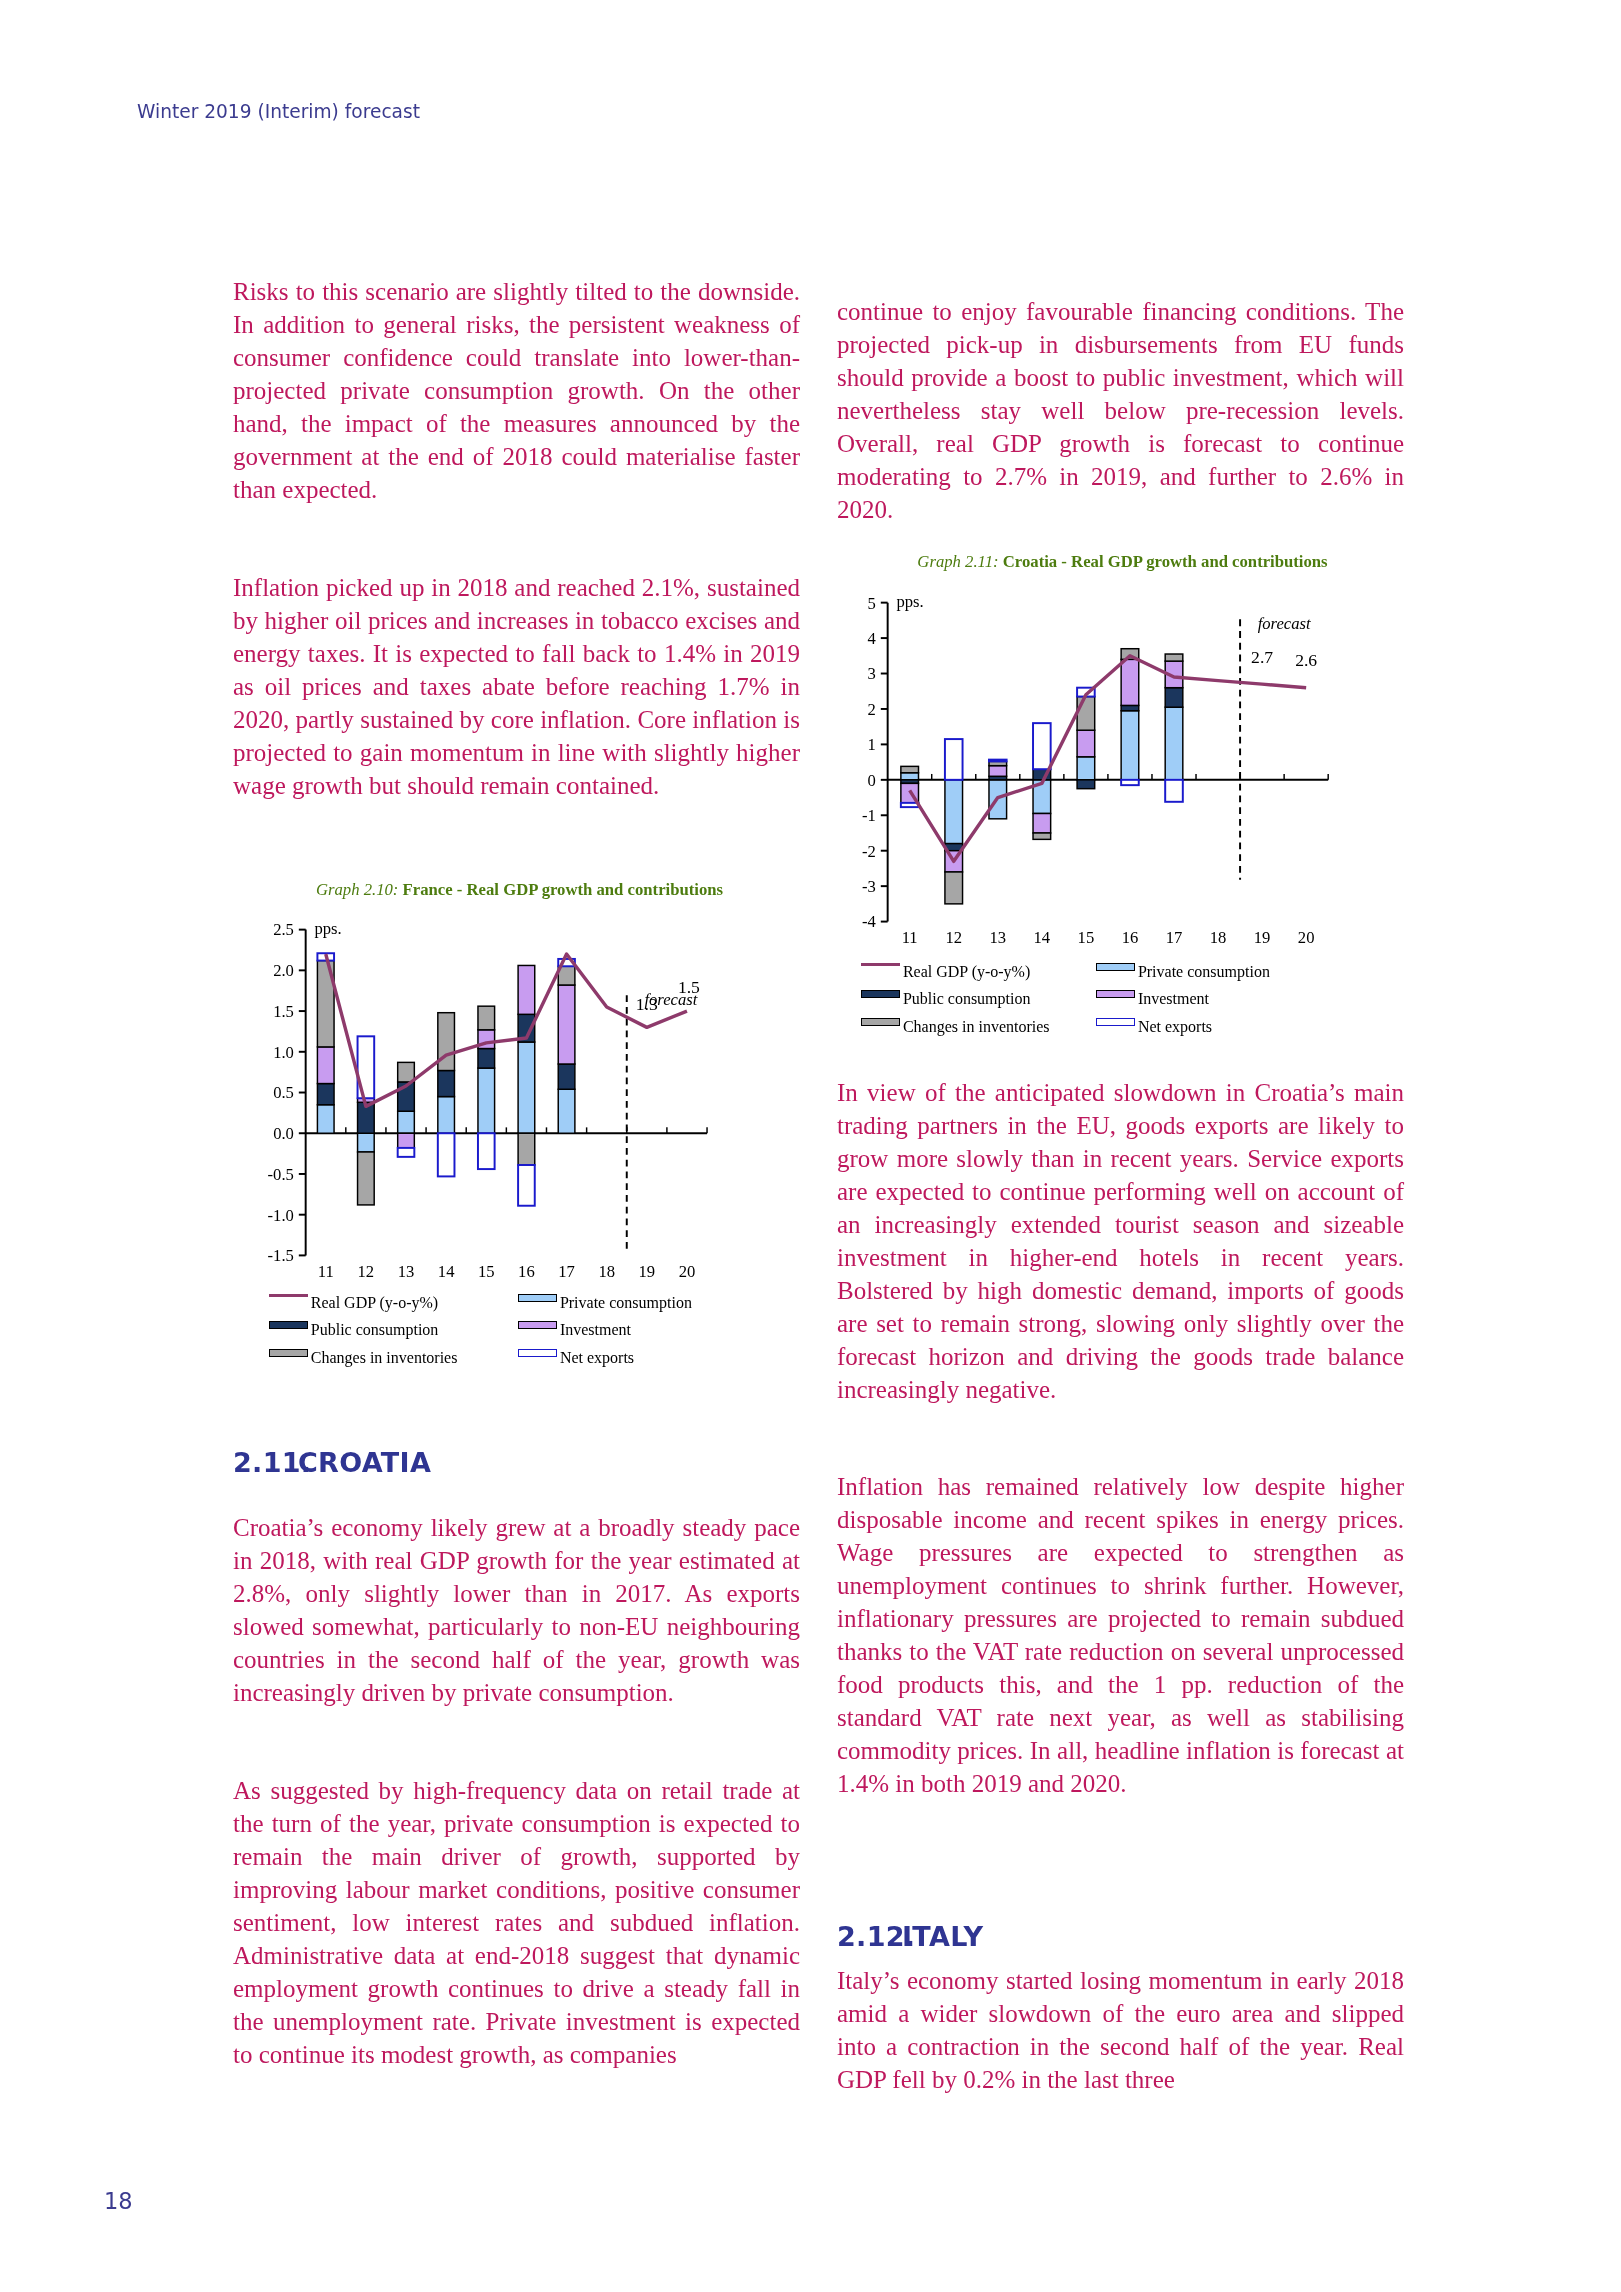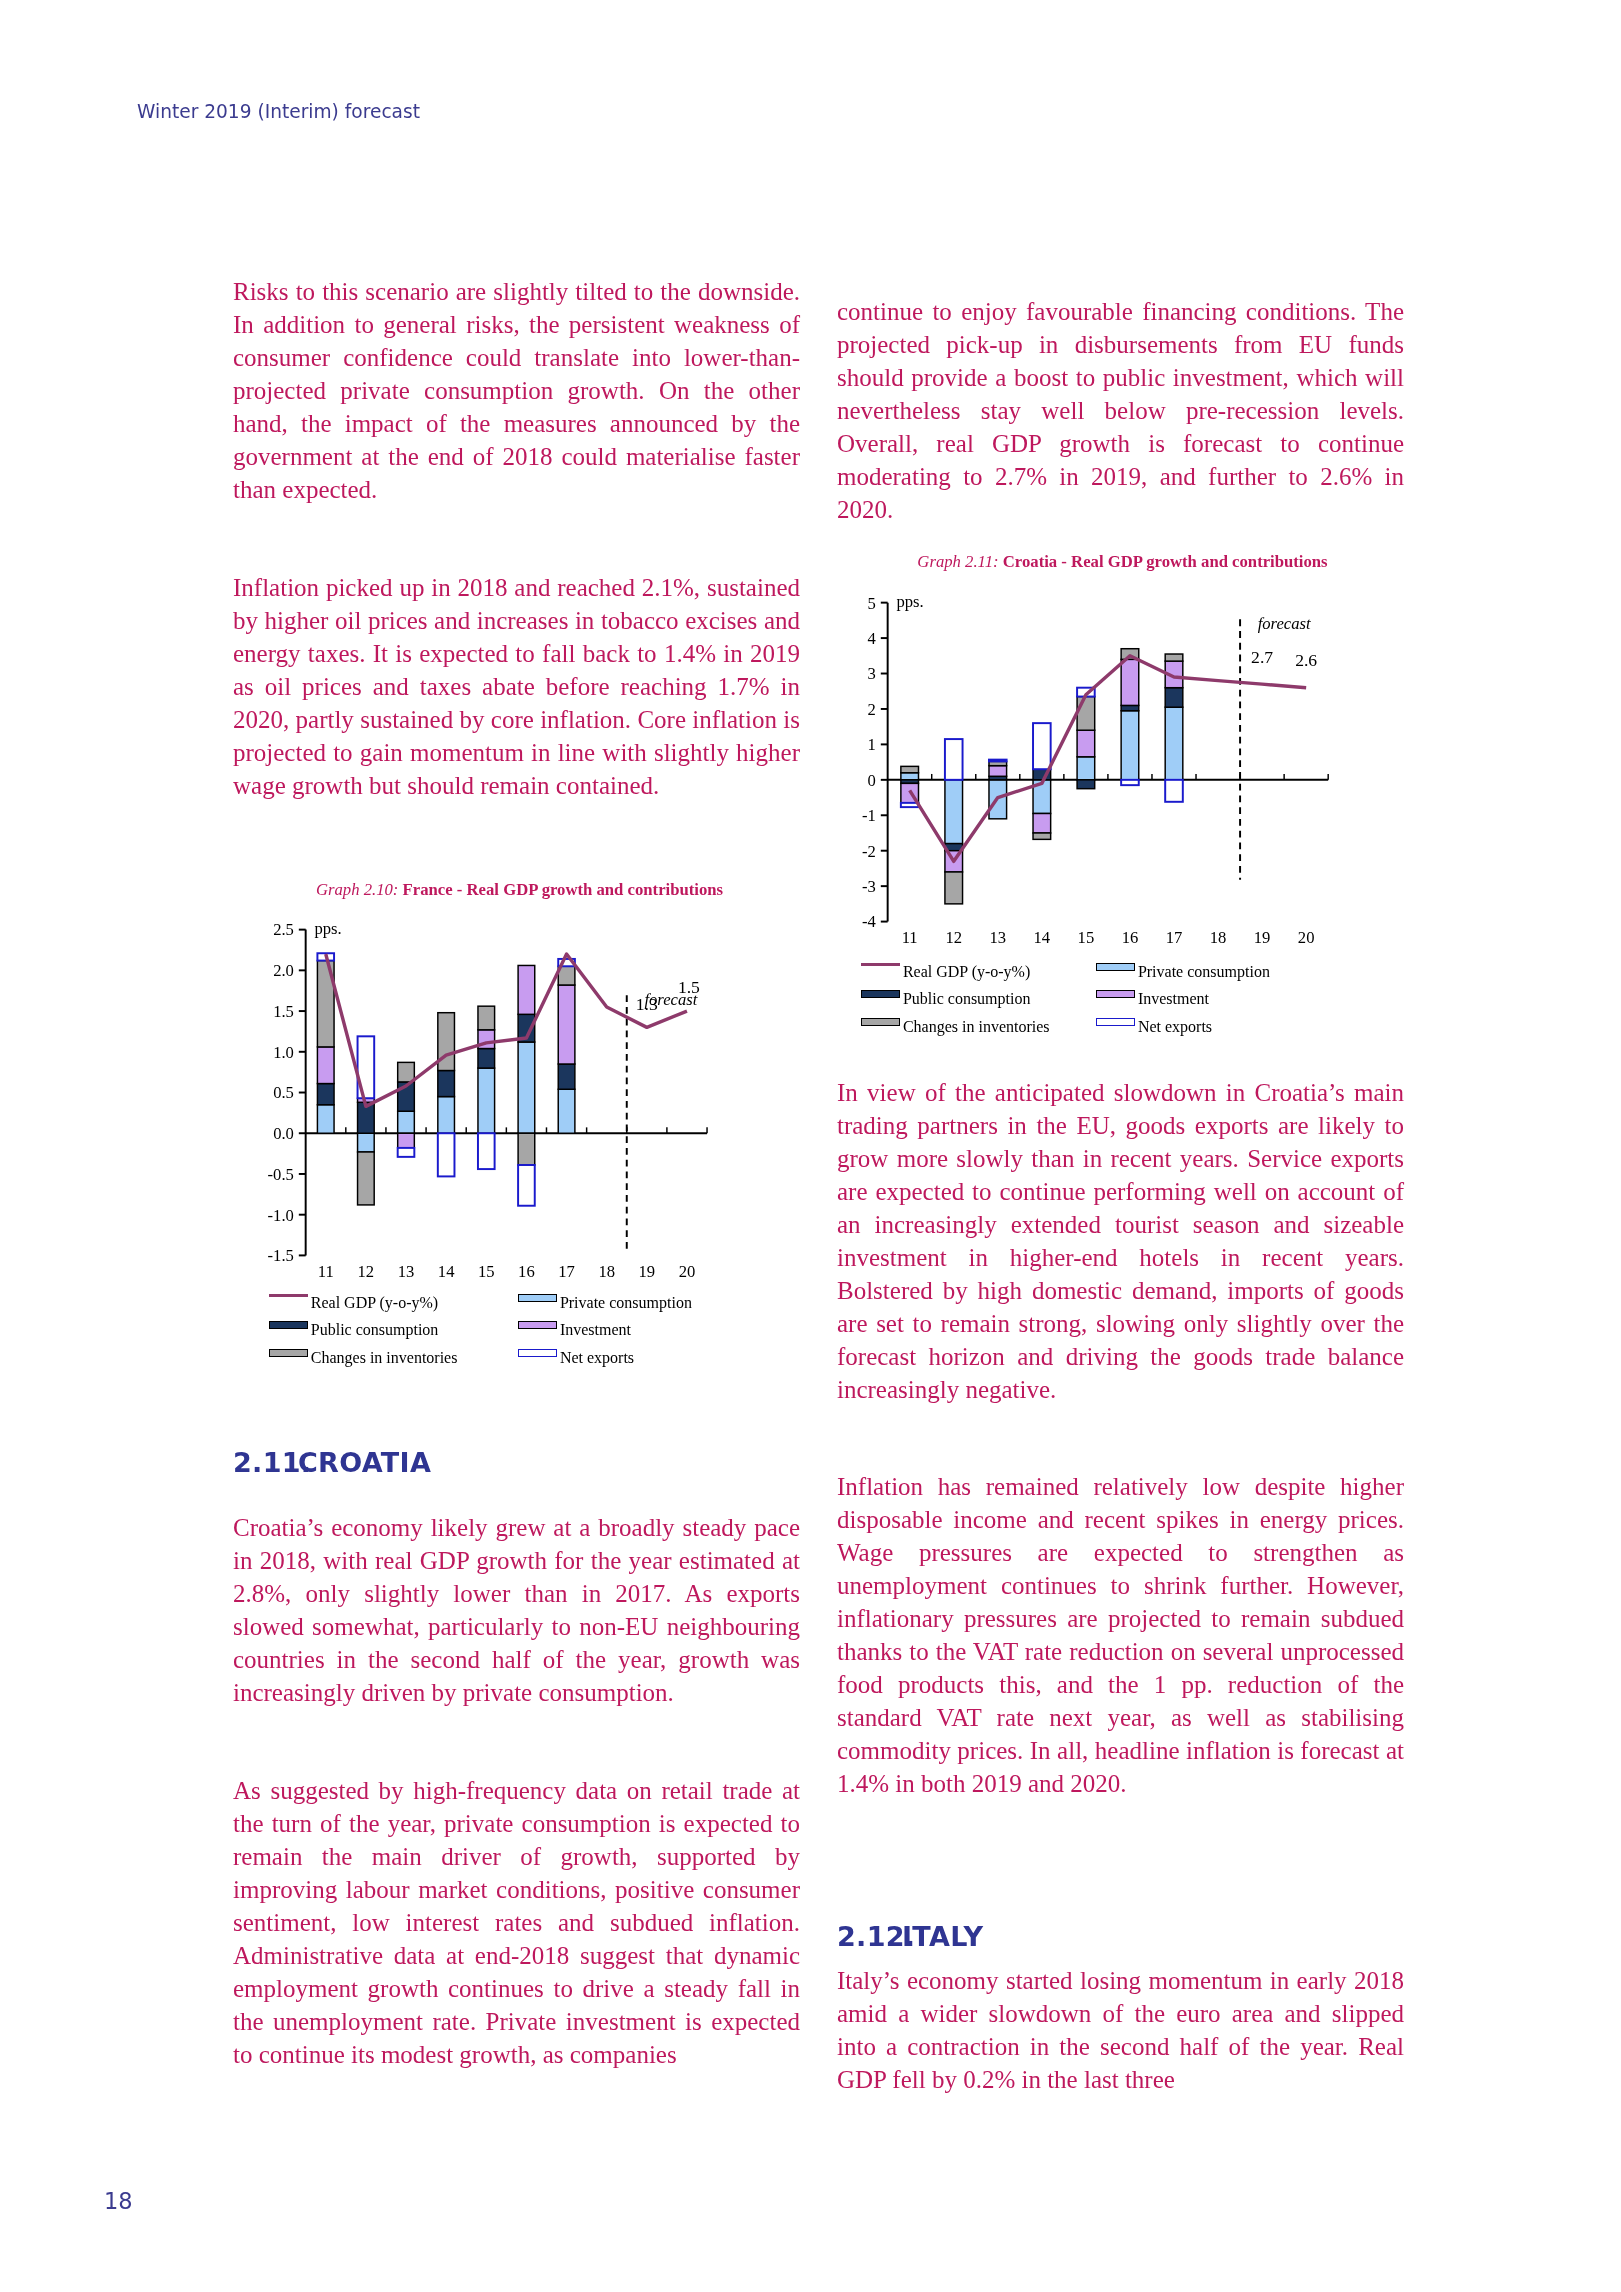--- a/index.html
+++ b/index.html
@@ -20,21 +20,21 @@
   .heading {
     position: absolute;
     font-family: "DejaVu Sans", sans-serif; font-weight: bold; font-size: 27px;
     color: #2f3592; letter-spacing: 0.3px;
   }
   .heading .num { display: inline-block; width: 65px; }
   .chart { position: absolute; }
   .chart svg { display: block; overflow: visible; }
   .chart-title {
     position: absolute; text-align: center;
-    font-family: "Liberation Serif", serif; font-size: 16.7px; line-height: 19.6px; color: #be185d;
+    font-family: "Liberation Serif", serif; font-size: 16.7px; line-height: 19.6px; color: #4d7c0f;
   }
   .chart-title .lbl { font-style: italic; }
   .chart-title .ttl { font-weight: bold; }
   .legend { position: absolute; font-family: "Liberation Serif", serif; font-size: 16px; color: #000; }
   .legend-item { position: absolute; white-space: nowrap; display: flex; }
   .swatch { display: inline-block; width: 39px; height: 7.8px; border: 1.5px solid #000; margin-right: 2.9px; box-sizing: border-box; }
   .swatch.line { border: none; height: 2.9px; background: #8e3a6b; }
 </style>
 </head>
 <body>

